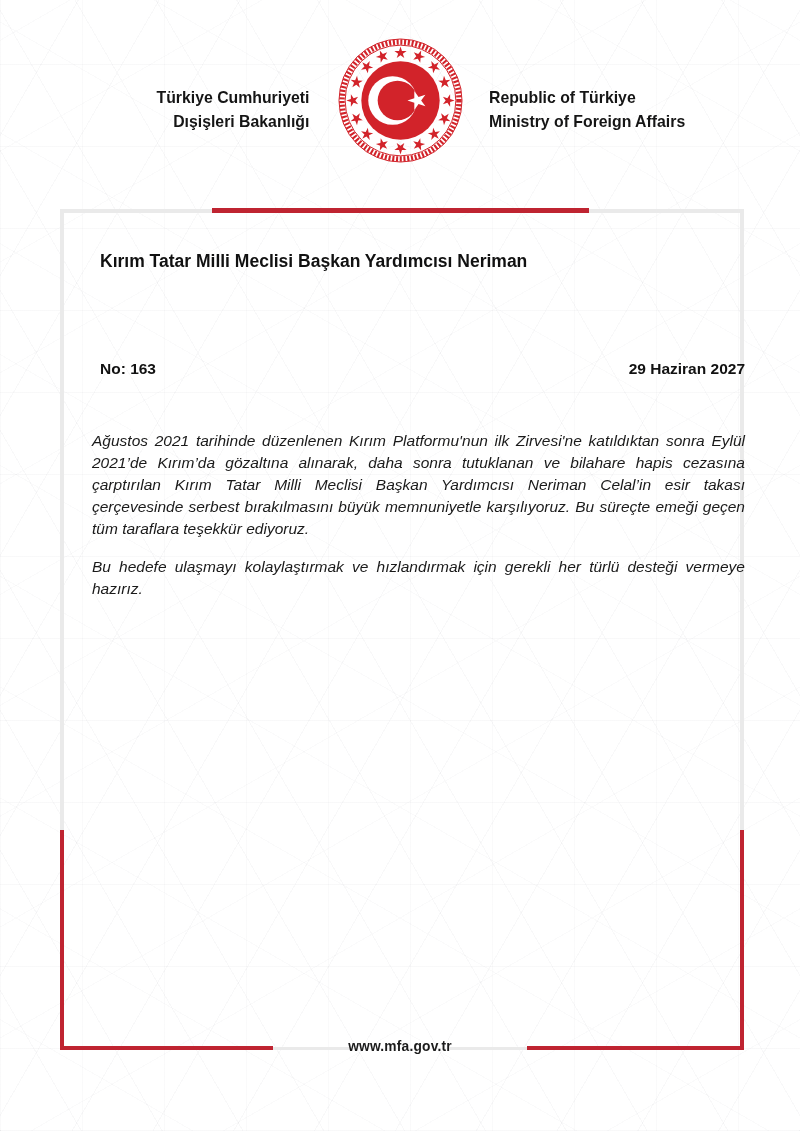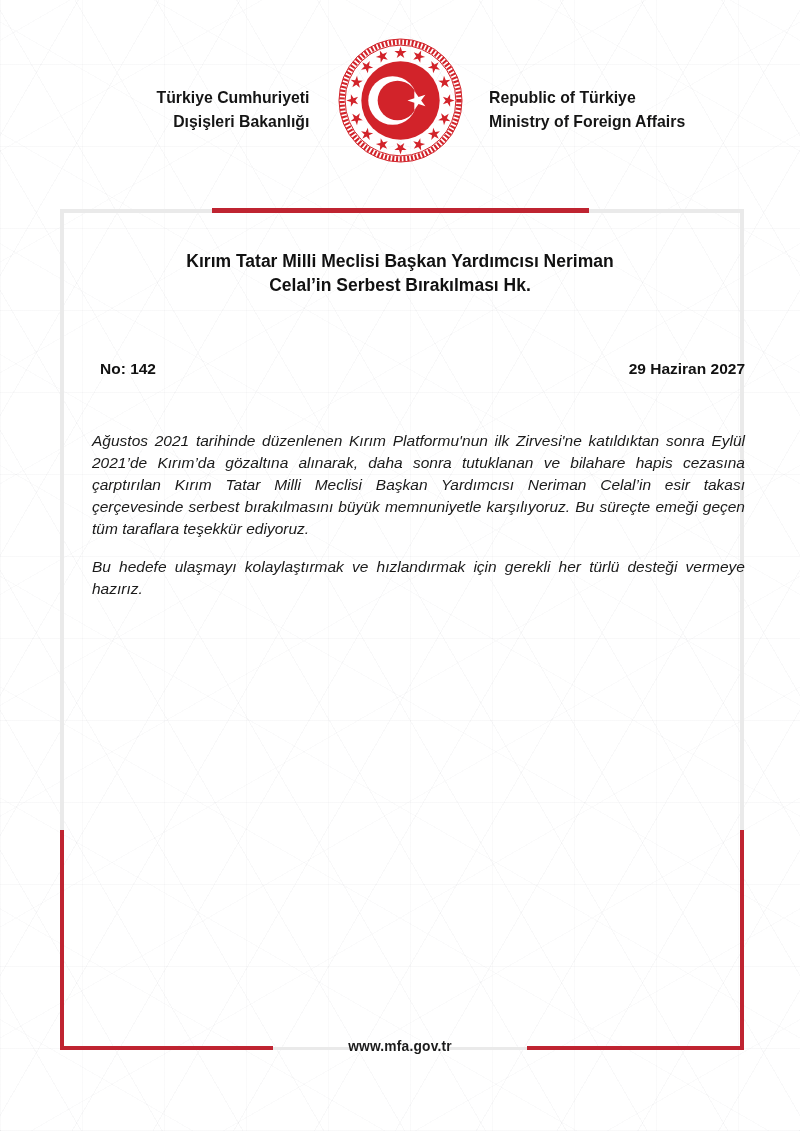--- a/index.html
+++ b/index.html
@@ -41,21 +41,21 @@
   .emblem{left:337px;top:37px;width:127px;height:127px;}
   .emblem-red{fill:var(--emblem-red);}
   .emblem-stroke{stroke:var(--emblem-red);fill:none;}
 
   
   .fseg{background:var(--frame-gray);}
   .fseg-red{background:var(--accent);}
 
   
   .doc-title{
-    left:100px;top:250px;width:600px;text-align:center;
+    left:100px;top:250px;width:600px;text-align:left;
     font-size:17.5px;font-weight:bold;line-height:23.5px;color:#111;
   }
   .meta-row{
     left:100px;top:360px;width:645px;display:flex;justify-content:space-between;
     font-size:15.5px;font-weight:bold;color:#111;
   }
   .body-text{
     left:92px;top:430px;width:653px;color:var(--ink);
     font-size:15.5px;line-height:22px;text-align:justify;
   }
@@ -130,25 +130,24 @@
   <div class="abs fseg" style="left:740px;top:209px;width:4px;height:621px;"></div>
   <div class="abs fseg-red" style="left:740px;top:830px;width:4px;height:220px;"></div>
 
   <div class="abs fseg-red" style="left:60px;top:1046px;width:213px;height:4px;"></div>
   <div class="abs fseg" style="left:273px;top:1046.5px;width:77px;height:3px;"></div>
   <div class="abs fseg" style="left:450px;top:1046.5px;width:77px;height:3px;"></div>
   <div class="abs fseg-red" style="left:527px;top:1046px;width:217px;height:4px;"></div>
 
   <div class="abs doc-title">
     <div>Kırım Tatar Milli Meclisi Başkan Yardımcısı Neriman</div>
-    <div>Celal’in Serbest Bırakılması Hk.</div>
   </div>
 
   <div class="abs meta-row">
-    <span>No: 142</span>
+    <span>No: 163</span>
     <span>29 Haziran 2027</span>
   </div>
 
   <div class="abs body-text">
     <p>Ağustos 2021 tarihinde düzenlenen Kırım Platformu'nun ilk Zirvesi'ne katıldıktan sonra Eylül 2021’de Kırım’da gözaltına alınarak, daha sonra tutuklanan ve bilahare hapis cezasına çarptırılan Kırım Tatar Milli Meclisi Başkan Yardımcısı Neriman Celal’in esir takası çerçevesinde serbest bırakılmasını büyük memnuniyetle karşılıyoruz. Bu süreçte emeği geçen tüm taraflara teşekkür ediyoruz.</p>
     <p>Bu hedefe ulaşmayı kolaylaştırmak ve hızlandırmak için gerekli her türlü desteği vermeye hazırız.</p>
   </div>
 
   <div class="abs footer-url">www.mfa.gov.tr</div>
 

